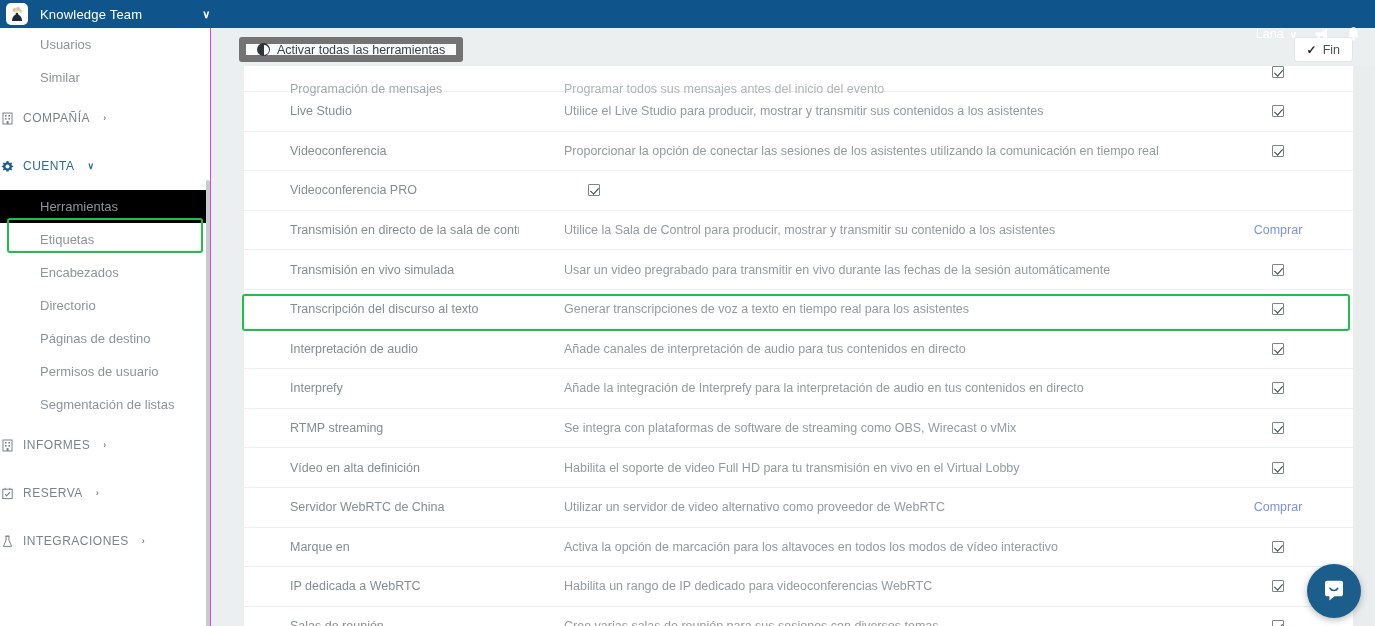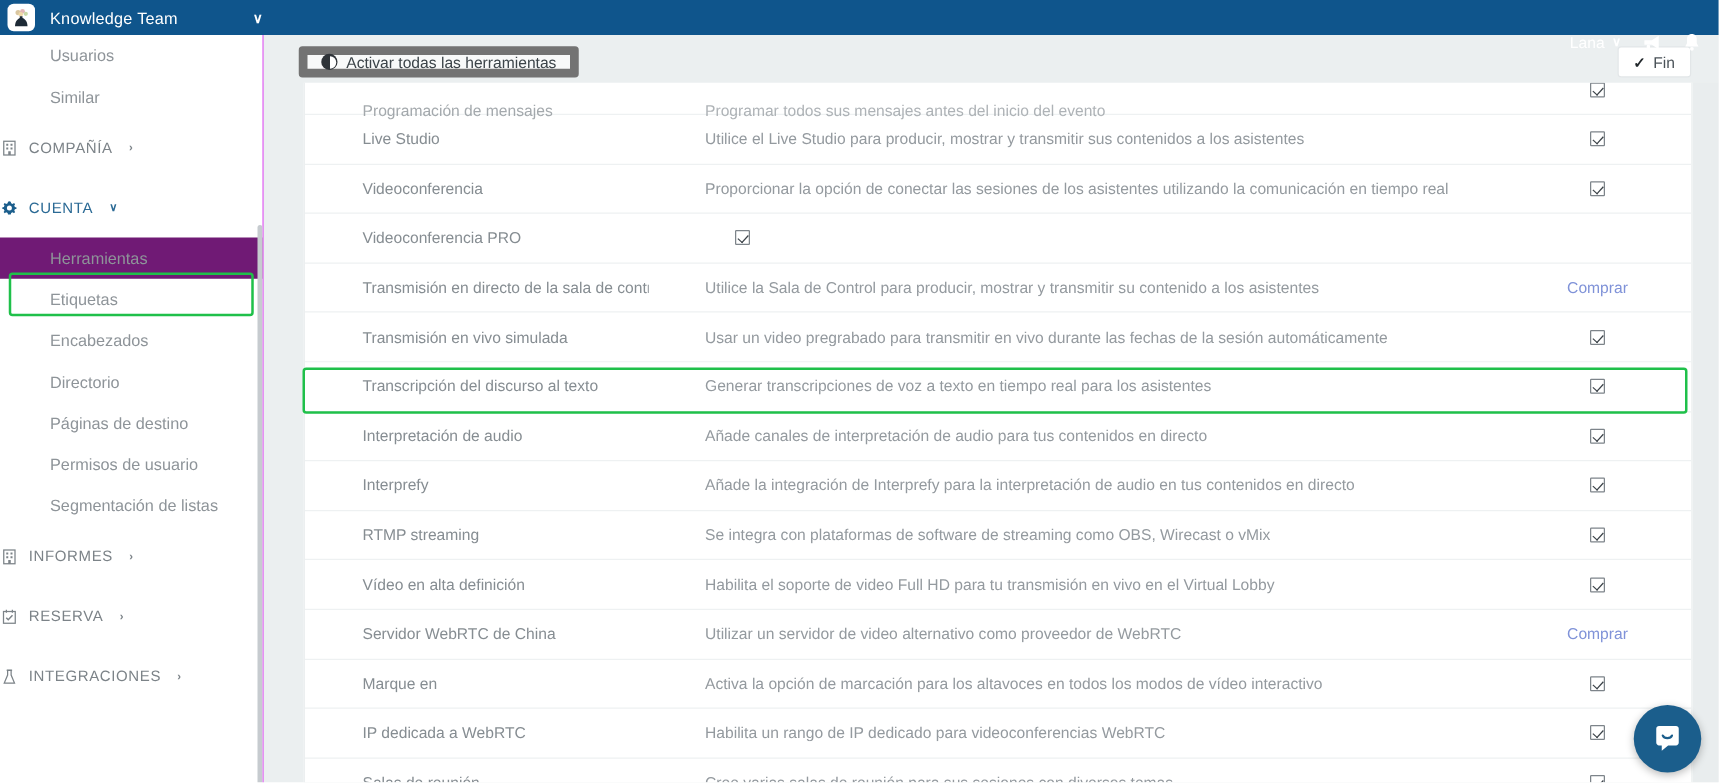--- a/index.html
+++ b/index.html
@@ -47,21 +47,21 @@
     background: #ffffff;
     border-right: 1px solid #d946ef;
     overflow: hidden;
   }
   .side-sub {
     height: 33px; display: flex; align-items: center;
     padding-left: 40px; font-size: 13px; color: #8e9499;
   }
   .side-sub.selected-outline {
     position: relative;
-    background: #701a75;
+    background: #000000;
   }
   .sel-ring {
     position: absolute;
     border: 2px solid #1fc04a;
     border-radius: 3px;
     pointer-events: none;
     z-index: 40;
   }
   .side-section {
     height: 48px; display: flex; align-items: center;

